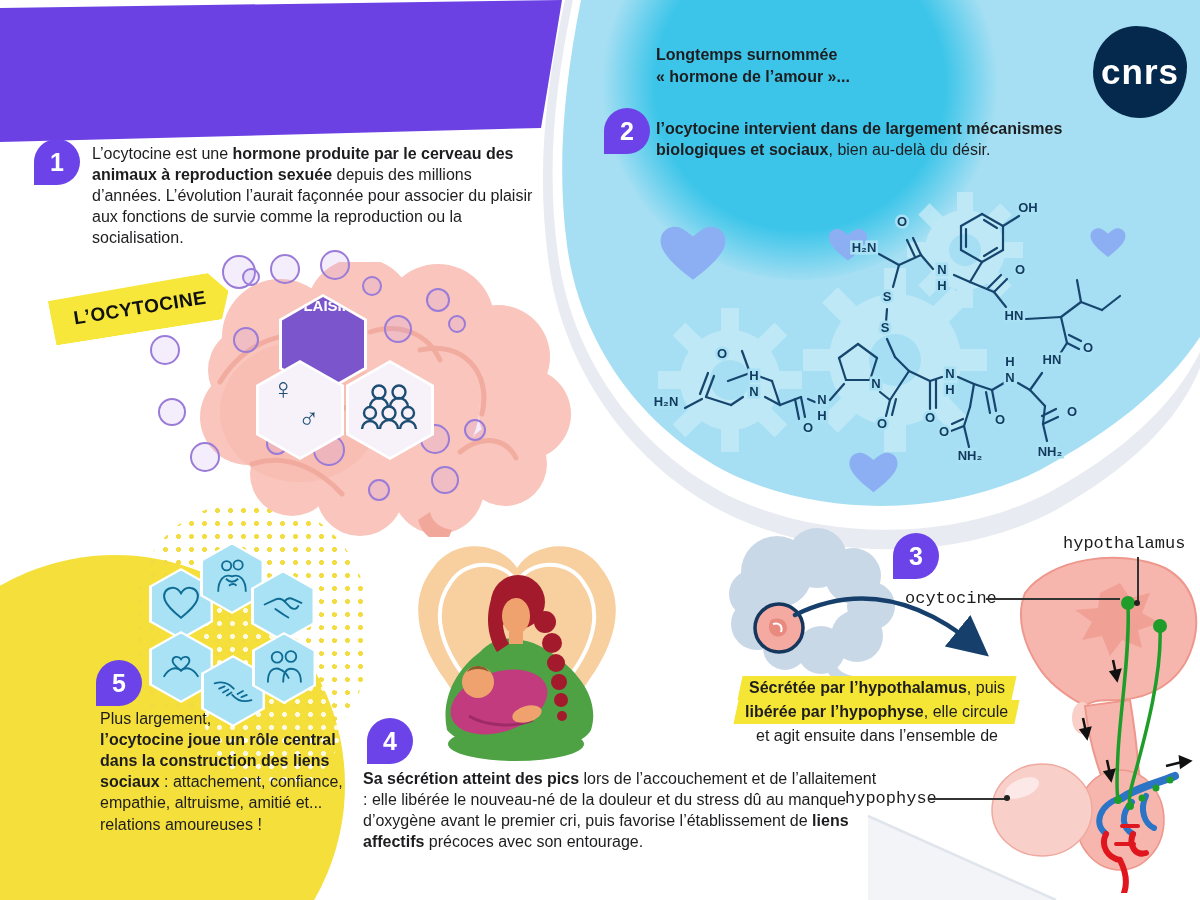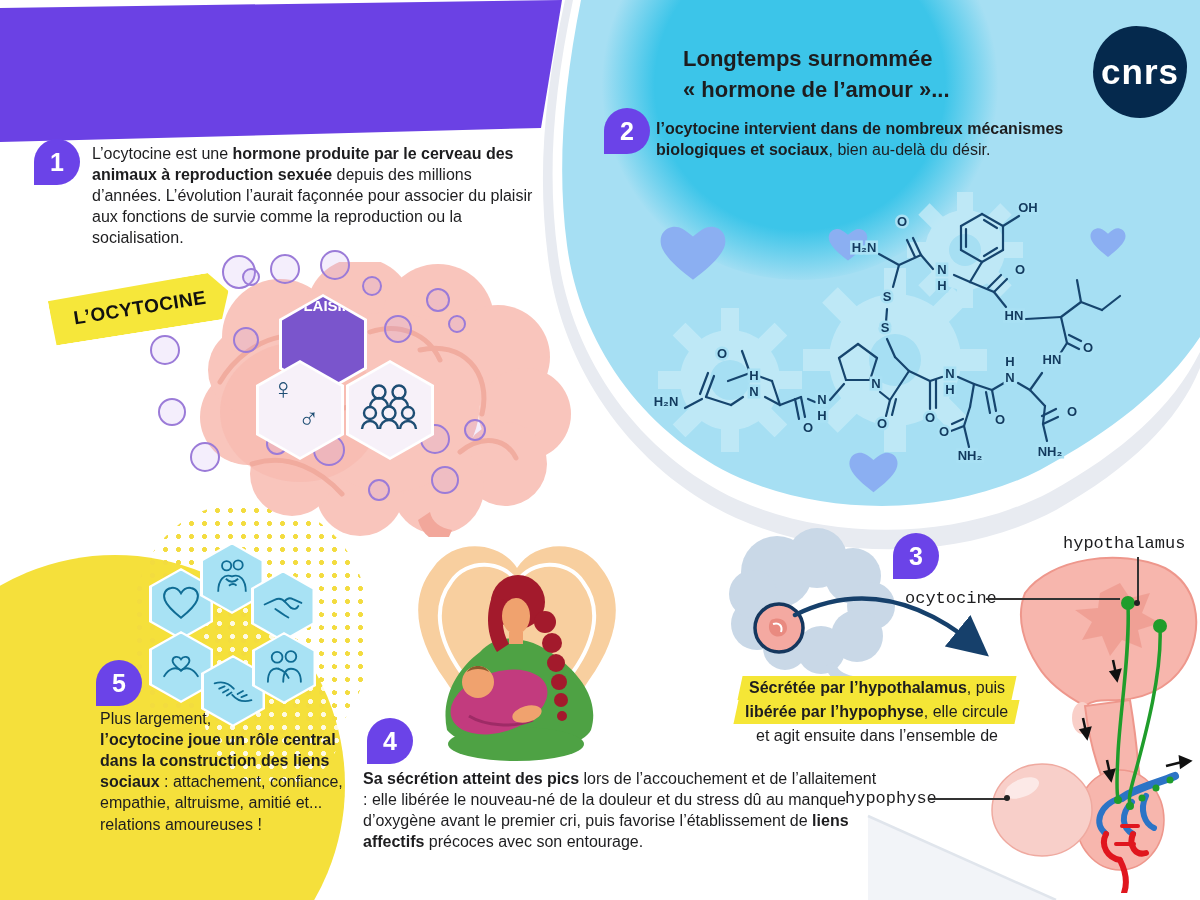--- a/index.html
+++ b/index.html
@@ -15,21 +15,21 @@
   #header h1{margin:26px 0 0 34px;font-size:28px;line-height:1.28;color:#fff;font-weight:700;}
   
   .badge{width:46px;height:46px;background:#6b43e8;border-radius:50% 50% 50% 0;
          display:flex;align-items:center;justify-content:center;color:#fff;
          font-size:25px;font-weight:700;z-index:8;}
   
   #cnrs{left:1093px;top:26px;width:94px;height:92px;background:#05294d;
         border-radius:46% 54% 50% 50%/50% 44% 56% 50%;display:flex;align-items:center;
         justify-content:center;color:#fff;font-size:35px;font-weight:700;letter-spacing:1px;z-index:9;}
   
-  #p2head{left:656px;top:44px;width:330px;font-size:22px;font-weight:700;line-height:1.4;z-index:7;margin-left:27px;}
+  #p2head{left:656px;top:44px;width:330px;font-size:16px;font-weight:700;line-height:1.4;z-index:7;}
   #p2para{left:656px;top:118px;width:440px;z-index:7;}
   #p1para{left:92px;top:143px;width:445px;z-index:7;}
   #p4para{left:363px;top:768px;width:520px;z-index:7;}
   #p5para{left:100px;top:708px;width:262px;z-index:7;}
   
   #p3txt{left:712px;top:676px;width:330px;text-align:center;font-size:16px;line-height:1.5;z-index:7;}
   .yl{display:inline-block;background:#f5e636;transform:skewX(-12deg);padding:0 9px;}
   .yl-in{display:inline-block;transform:skewX(12deg);}
   
   #banner{left:50px;top:284px;width:180px;height:48px;background:#f6e73a;transform:rotate(-9deg);
@@ -266,21 +266,21 @@
 
   <div id="cnrs" class="abs">
       <span>cnrs</span>
     </div>
 
   <div class="badge abs" style="left:34px;top:139px">1</div>
   <div id="p1para" class="abs para"><span>L’ocytocine est une </span><span class="b">hormone produite par le cerveau des animaux à reproduction sexuée</span><span> depuis des millions d’années. L’évolution l’aurait façonnée pour associer du plaisir aux fonctions de survie comme la reproduction ou la socialisation.</span></div>
 
   <div id="p2head" class="abs"><span>Longtemps surnommée</span><br><span>« hormone de l’amour »...</span></div>
   <div class="badge abs" style="left:604px;top:108px">2</div>
-  <div id="p2para" class="abs para"><span class="b">l’ocytocine intervient dans de nombreux mécanismes biologiques et sociaux</span><span>, bien au-delà du désir.</span></div>
+  <div id="p2para" class="abs para"><span class="b">l’ocytocine intervient dans de largement mécanismes biologiques et sociaux</span><span>, bien au-delà du désir.</span></div>
 
   <svg class="abs" style="left:160px;top:262px;z-index:4" width="420" height="275" viewBox="0 0 420 275">
     <g fill="#f9c5bc">
       <circle cx="120" cy="75" r="58"></circle>
         <circle cx="200" cy="50" r="54"></circle>
         <circle cx="278" cy="58" r="56"></circle>
       <circle cx="338" cy="95" r="52"></circle>
         <circle cx="365" cy="152" r="46"></circle>
         <circle cx="345" cy="202" r="42"></circle>
       <circle cx="278" cy="226" r="46"></circle>

